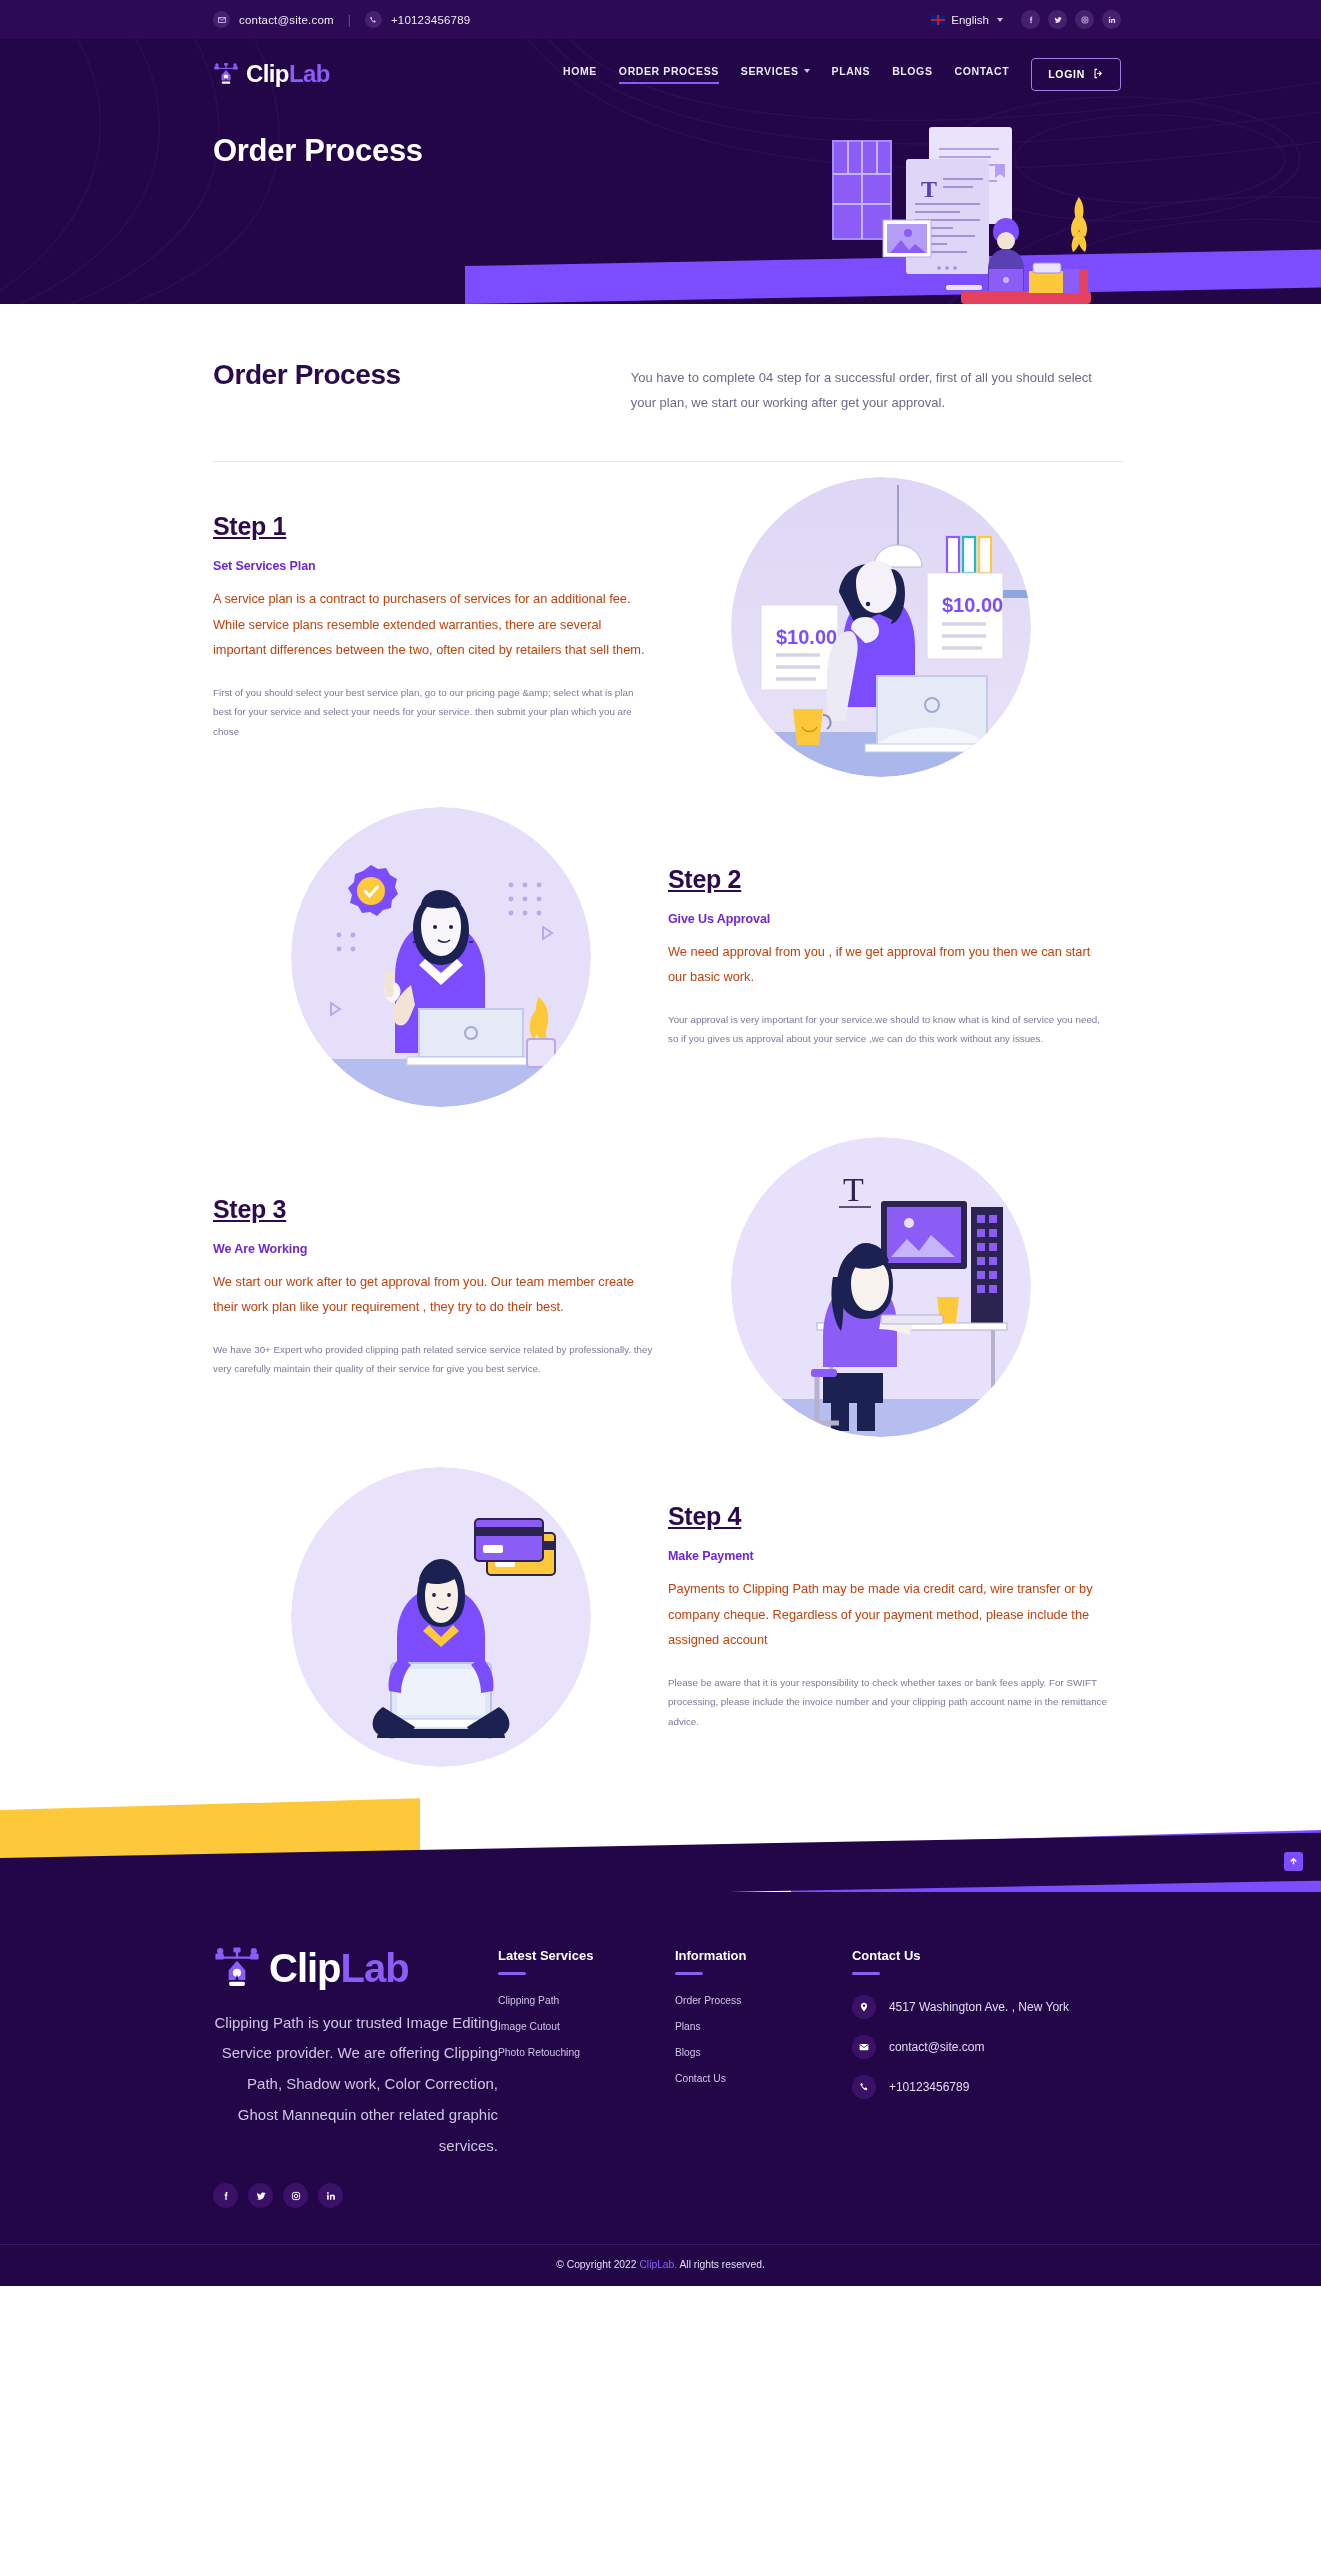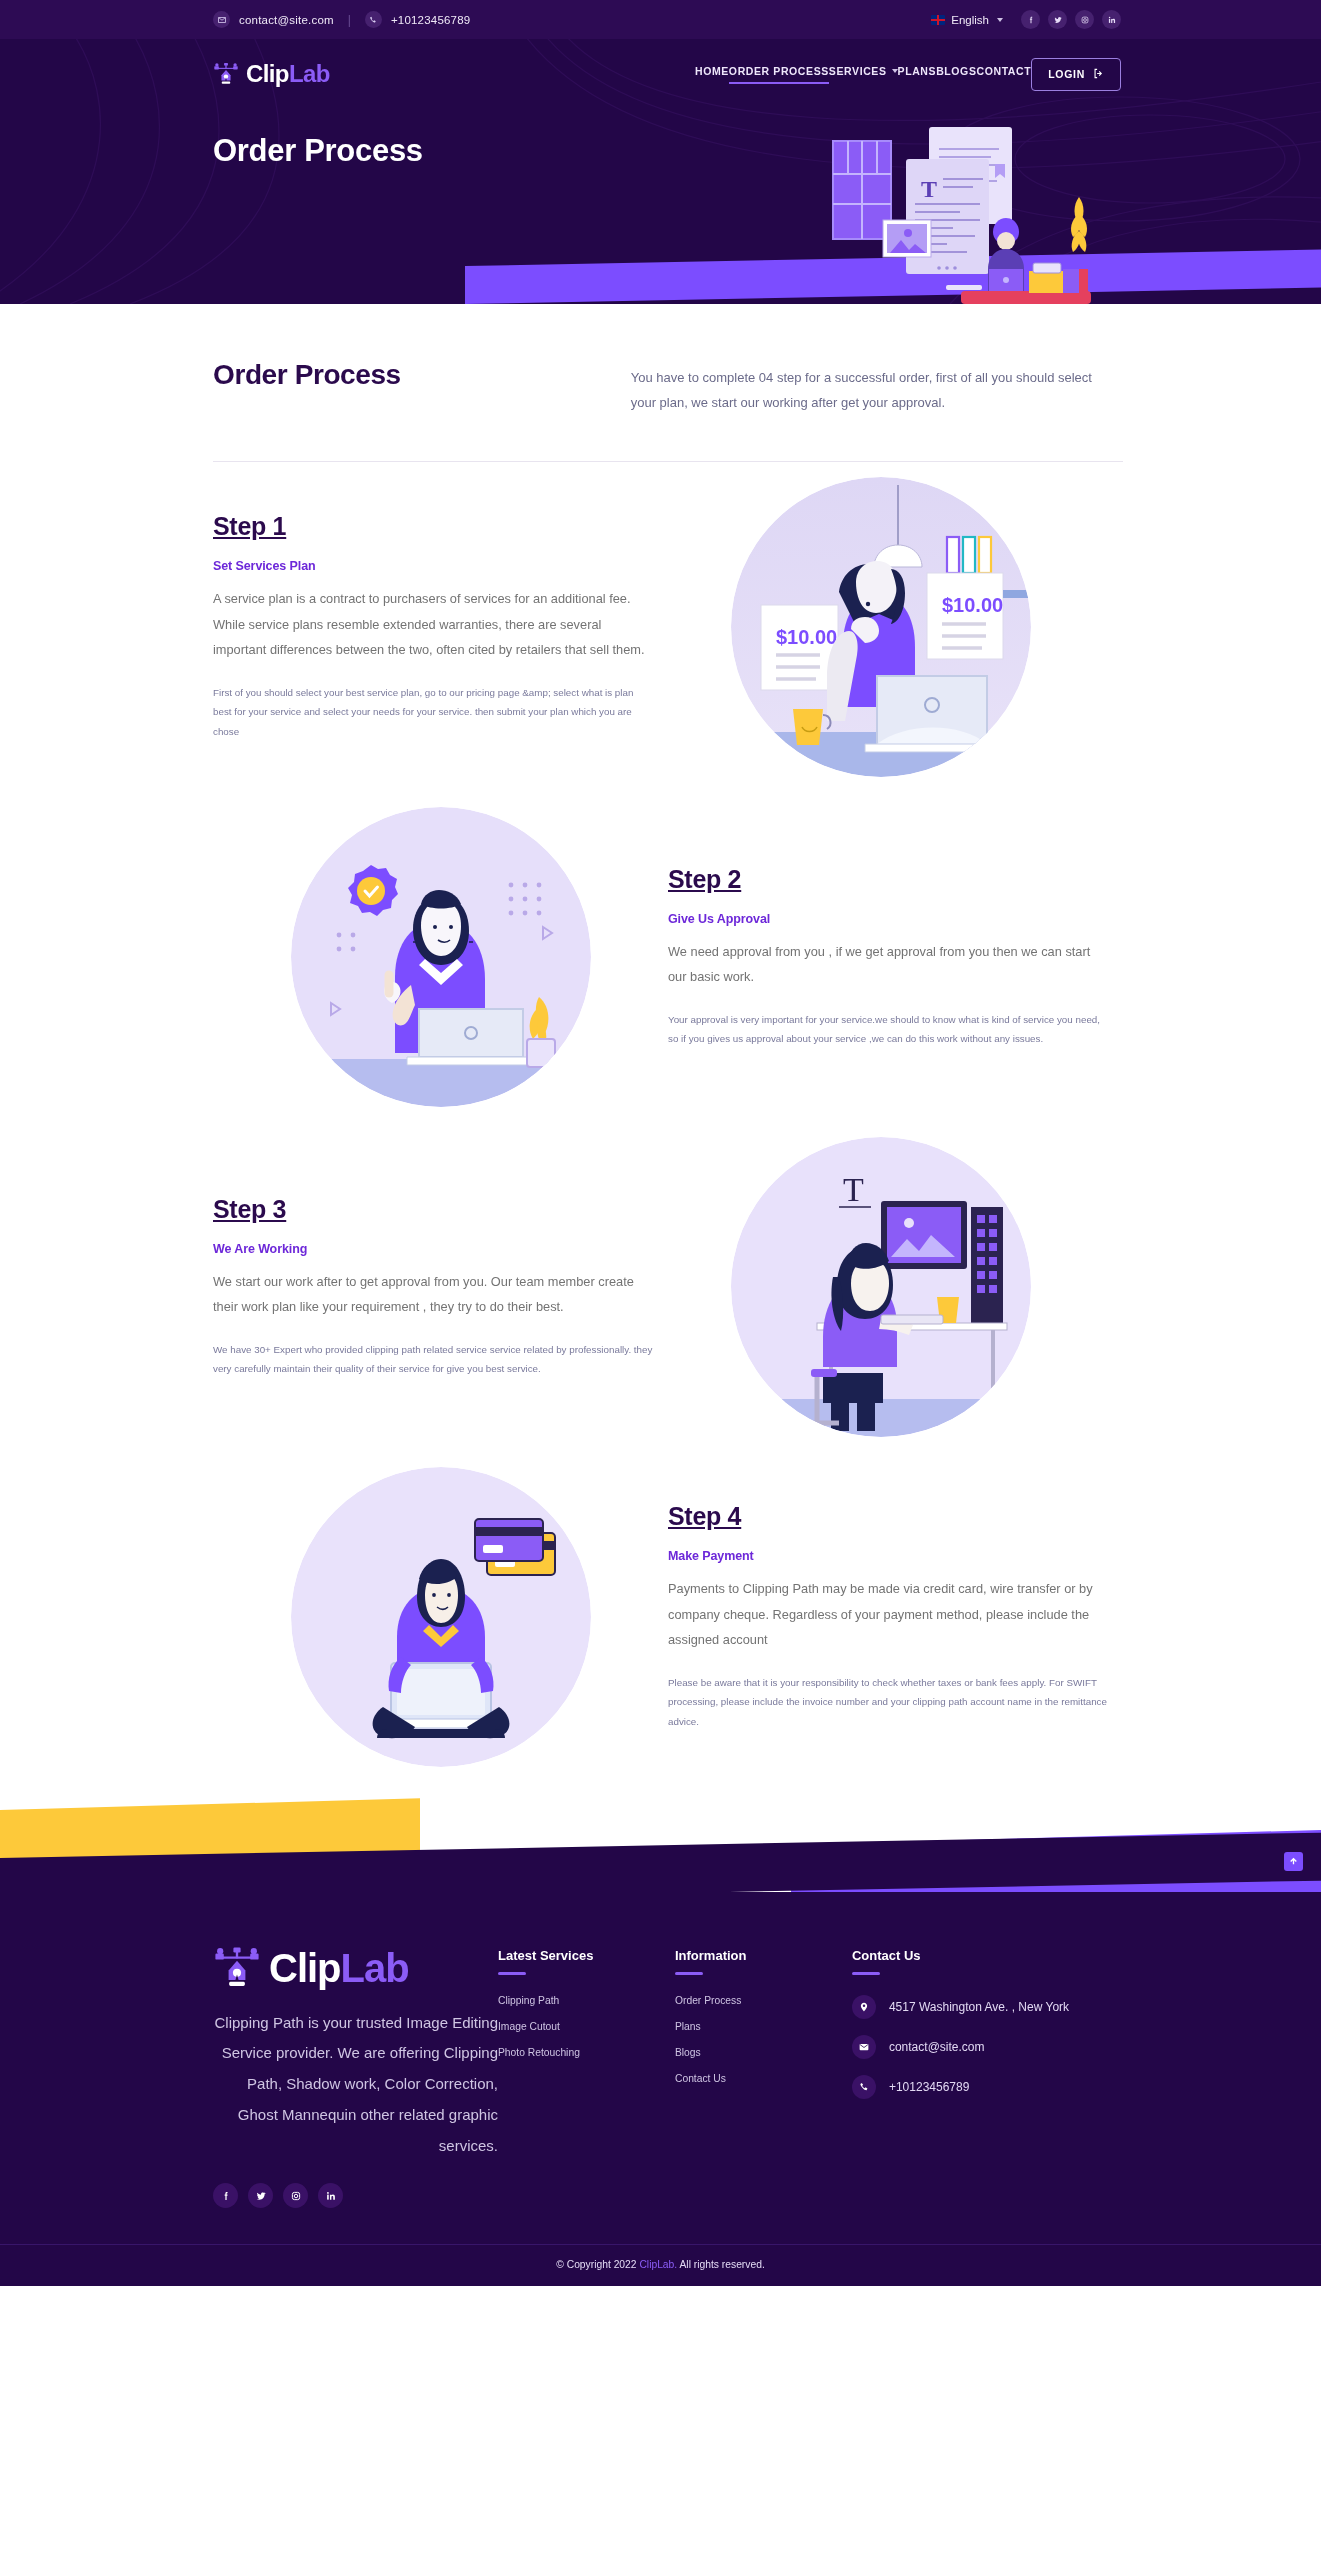--- a/index.html
+++ b/index.html
@@ -61,21 +61,21 @@
     position:relative; z-index:20;
     display:flex; align-items:center;
     padding:14px 200px 0 213px;
     height:56px;
   }
   .logo { display:flex; align-items:center; gap:7px; cursor:pointer; }
   .logo-mark { width:26px; height:26px; position:relative; }
   .logo-text { font-size:24px; font-weight:700; letter-spacing:-0.6px; line-height:1; }
   .logo-text .c1 { color:#ffffff; }
   .logo-text .c2 { color:#8b5cf6; }
-  nav.menu { margin-left:auto; display:flex; align-items:center; }
+  nav.menu { margin-left:auto; display:flex; align-items:center; gap:22px; }
   .mi {
     color:#eee7fb; font-size:10.5px; font-weight:600; letter-spacing:.6px;
     text-transform:uppercase; cursor:pointer; position:relative; padding-bottom:7px;
     display:flex; align-items:center; gap:5px;
   }
   .mi.active { }
   .mi.active::after {
     content:""; position:absolute; left:0; right:0; bottom:0; height:2px; background:#8b5cf6;
   }
   .mi .dd { width:0;height:0;border-left:3px solid transparent;border-right:3px solid transparent;border-top:4px solid #cfc2e6;}
@@ -110,21 +110,21 @@
   .step {
     display:flex; align-items:center; gap:0px;
     min-height:330px;
   }
   .step.rev .txt { order:2; }
   .step.rev .art { order:1; }
   .txt { width:440px; }
   .art { width:455px; display:flex; justify-content:center; align-items:center;}
   .step-no { font-size:25px; font-weight:700; color:#2b0a4d; letter-spacing:-0.3px;text-decoration:underline; }
   .step-sub { font-size:12.5px; font-weight:700; color:#6d28d9; margin-top:18px; letter-spacing:-0.1px;}
-  .step-body { font-size:12.8px; color:#737373; line-height:2.0; margin-top:13px; }
+  .step-body { font-size:12.8px; color:#c2410c; line-height:2.0; margin-top:13px; }
   .step-note { font-size:9.8px; color:#7a7a9c; line-height:2.0; margin-top:20px; }
   .circle-art { width:300px; height:300px; border-radius:50%; position:relative; overflow:hidden; }
 
   
   .bands { position:relative; height:110px; width:1321px; overflow:hidden; background:#fff; }
   .band-yellow {
     position:absolute; left:0; top:28px; width:420px; height:60px; background:#fdc93a;
     transform:skewY(-1.6deg); transform-origin:left top;
   }
   .band-purple {

